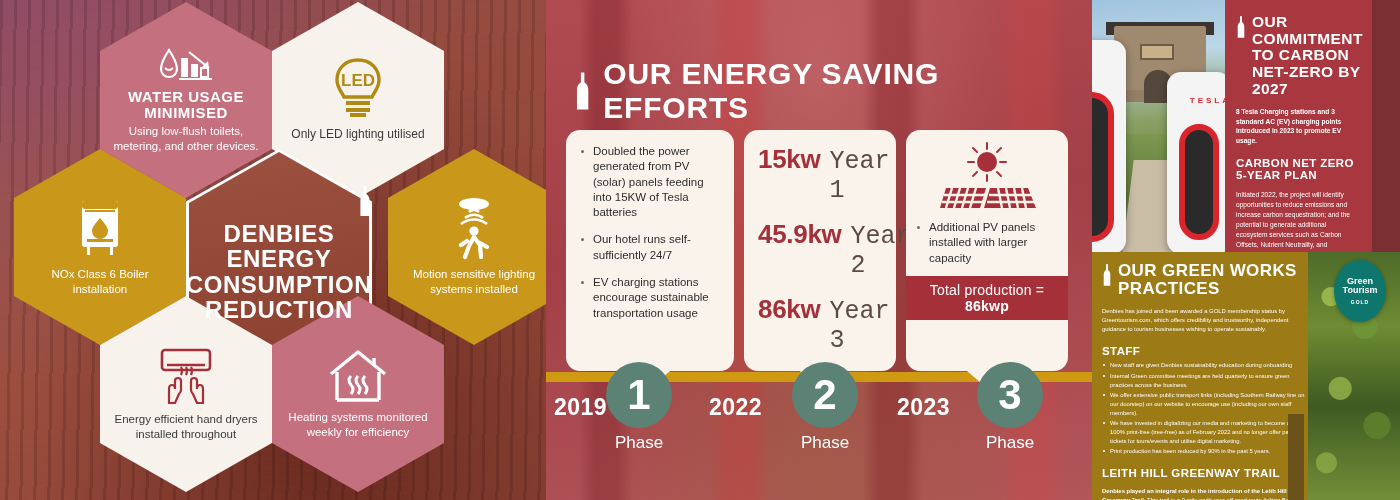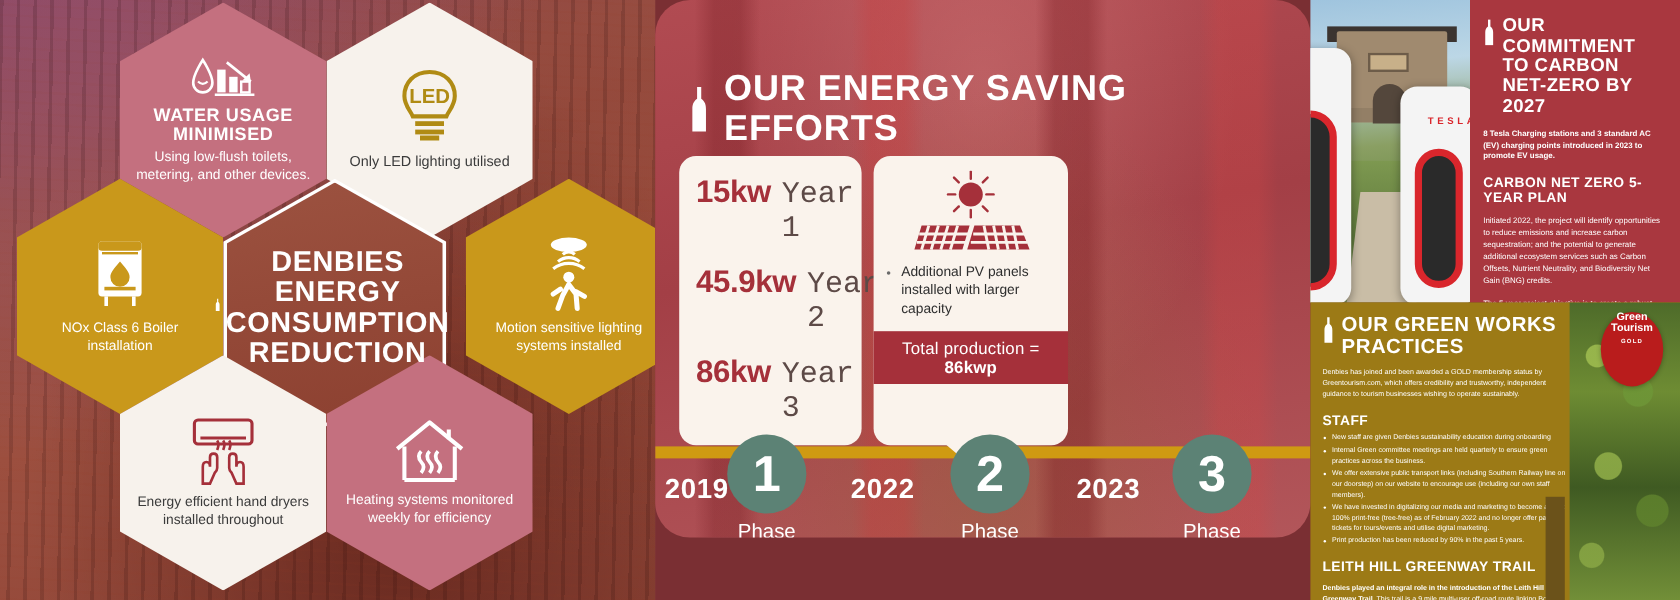--- a/index.html
+++ b/index.html
@@ -73,23 +73,22 @@
   #hex-heat   { left:272px; top:296px; }
 
   .denbies-title {
     color:#fff; font-family:"Liberation Sans Narrow","Liberation Sans",sans-serif;
     font-weight:700; font-size:24px; line-height:1.06; letter-spacing:.6px;
     text-transform:uppercase; text-align:center;
   }
 
   
   .panel2 {
-    position:relative; width:546px; height:448px; overflow:hidden;
+    position:relative; width:546px; height:500px; overflow:hidden;
     background: linear-gradient(170deg,#b14b52 0%, #a33f46 45%, #b2565a 100%);
-    border-radius: 29px;
   }
   .panel2::before{
     content:""; position:absolute; inset:0;
     background:
       linear-gradient(90deg, rgba(170,70,70,.0) 0 6%, rgba(120,30,35,.35) 9% 13%, rgba(170,70,70,0) 16%),
       linear-gradient(90deg, rgba(190,90,90,.0) 30%, rgba(200,60,60,.35) 33% 38%, rgba(190,90,90,0) 41%),
       linear-gradient(90deg, rgba(190,90,90,.0) 58%, rgba(120,25,30,.35) 61% 66%, rgba(190,90,90,0) 69%),
       linear-gradient(90deg, rgba(190,90,90,.0) 83%, rgba(210,70,70,.3) 86% 92%, rgba(190,90,90,0) 95%),
       radial-gradient(ellipse at 50% 15%, rgba(255,190,180,.22), transparent 55%),
       radial-gradient(ellipse at 50% 92%, rgba(150,100,60,.45), transparent 60%);
@@ -183,21 +182,21 @@
   }
   .charger .slot { position:absolute; left:50%; transform:translateX(-50%); border:6px solid #d9262c; border-radius:26px; background:#2a2a2a;}
   #charger-left  { left:-34px; top:40px;  width:68px; height:214px; }
   #charger-left .slot { top:52px; width:44px; height:150px; }
   #charger-right { right:-6px; top:72px; width:64px; height:182px; }
   #charger-right .slot { top:52px; width:40px; height:116px; }
   .tesla-word { position:absolute; top:24px; left:0; right:0; text-align:right; color:#d9262c;
     font-size:8px; letter-spacing:3px; font-weight:700; }
 
   .p3-commit {
-    position:relative; width:175px; height:252px; background:#a9373f; padding:14px 13px 0 11px; overflow:hidden;
+    position:relative; width:147px; height:252px; background:#a9373f; padding:14px 13px 0 11px; overflow:hidden;
   }
   .p3-commit h2, .p3-green h2 {
     color:#fff; font-family:"Liberation Sans Narrow","Liberation Sans",sans-serif;
     font-weight:700; text-transform:uppercase; line-height:1.08; letter-spacing:.4px;
   }
   .p3-commit h2 { font-size:15.5px; }
   .headrow { display:flex; gap:6px; align-items:flex-start; }
   .p3-commit p { color:#fff; font-size:6.6px; line-height:1.5; margin-top:9px; }
   .p3-commit p.bold { font-weight:700; }
   .p3-commit h3, .p3-green h3 {
@@ -216,22 +215,22 @@
     content:""; position:absolute; inset:0;
     background:
       radial-gradient(circle at 25% 18%, rgba(160,190,80,.85) 0 9px, transparent 10px),
       radial-gradient(circle at 62% 30%, rgba(110,150,55,.85) 0 12px, transparent 13px),
       radial-gradient(circle at 35% 55%, rgba(150,180,75,.8) 0 11px, transparent 12px),
       radial-gradient(circle at 75% 70%, rgba(95,130,45,.85) 0 13px, transparent 14px),
       radial-gradient(circle at 20% 85%, rgba(140,170,70,.8) 0 10px, transparent 11px);
   }
   .gt-badge {
     position:absolute; right:14px; top:8px; width:52px; height:62px; border-radius:50%;
-    background:#b91c1c; color:#fff; display:flex; flex-direction:column;
-    align-items:center; z-index:4; box-shadow:0 1px 4px rgba(0,0,0,.3);
+    background:#0f766e; color:#fff; display:flex; flex-direction:column;
+    align-items:center; justify-content:center; z-index:4; box-shadow:0 1px 4px rgba(0,0,0,.3);
   }
   .gt-badge .l1 { font-size:9px; font-weight:700; line-height:1; }
   .gt-badge .l2 { font-size:9px; font-weight:700; line-height:1.1; }
   .gt-badge .l3 { font-size:5px; font-weight:700; letter-spacing:1px; margin-top:3px; }
   .p3-green h2 { font-size:17px; }
   .p3-green p { color:#fff; font-size:5.9px; line-height:1.55; margin-top:8px; max-width:200px; }
   .p3-green ul { list-style:none; margin-top:4px; max-width:205px; }
   .p3-green li {
     position:relative; padding-left:8px; color:#fff; font-size:5.8px; line-height:1.5; margin-bottom:2px;
   }
@@ -282,21 +281,21 @@
           <rect x="13" y="42" width="26" height="3" fill="#c9981b"></rect>
           <rect x="13" y="50" width="3" height="8" fill="#fff"></rect>
           <rect x="36" y="50" width="3" height="8" fill="#fff"></rect>
         </svg>
         <div class="hex-sub" style="margin-top:8px;">NOx Class 6 Boiler installation</div>
       </div>
 
       <div class="hex center" id="hex-center">
         <div class="hexborder"></div>
         <div class="hexinner"></div>
-        <div class="cc" style="display:flex;flex-direction:row;align-items:center;">
+        <div class="cc" style="display:flex;flex-direction:column;align-items:flex-end;">
           <svg width="14" height="30" viewBox="0 0 14 30">
             <path d="M5.6 0 h2.8 v8 c2.6 2 3.2 4 3.2 7 v15 h-9.2 v-15 c0-3 .6-5 3.2-7Z" fill="#fff"></path>
           </svg>
           <div class="denbies-title" style="margin-top:5px;">DENBIES ENERGY CONSUMPTION REDUCTION</div>
         </div>
       </div>
 
       <div class="hex gold" id="hex-motion">
         <svg class="icon-svg" width="54" height="64" viewBox="0 0 54 64">
           <ellipse cx="27" cy="7" rx="15" ry="6" fill="#fff"></ellipse>
@@ -337,20 +336,27 @@
 
     <div class="p2-head">
       <svg width="18" height="40" viewBox="0 0 14 30">
         <path d="M5.6 0 h2.8 v8 c2.6 2 3.2 4 3.2 7 v15 h-9.2 v-15 c0-3 .6-5 3.2-7Z" fill="#fff"></path>
       </svg>
       <h1>OUR ENERGY SAVING EFFORTS</h1>
     </div>
 
     <div class="cards">
 
+      <div class="card c1">
+        <ul>
+          <li>Doubled the power generated from PV (solar) panels feeding into 15KW of Tesla batteries</li>
+          <li>Our hotel runs self-sufficiently 24/7</li>
+          <li style="margin-bottom:0;">EV charging stations encourage sustainable transportation usage</li>
+        </ul>
+      </div>
 
       <div class="card c2">
         <div class="kwrow">
           <span class="kw">15kw</span>
           <span class="yr">Year 1</span>
         </div>
         <div class="kwrow">
           <span class="kw">45.9kw</span>
           <span class="yr">Year 2</span>
         </div>

